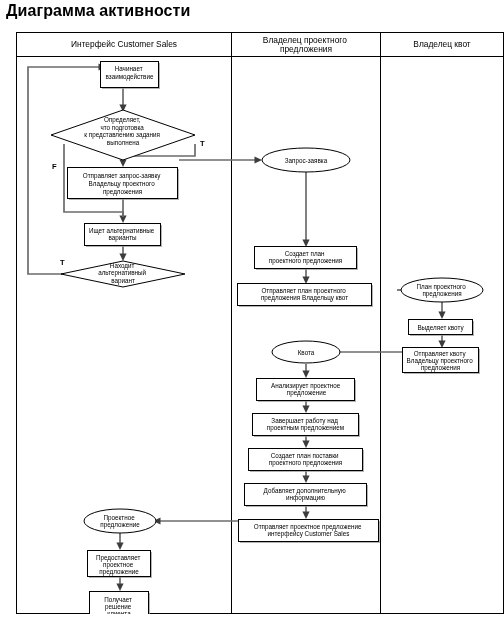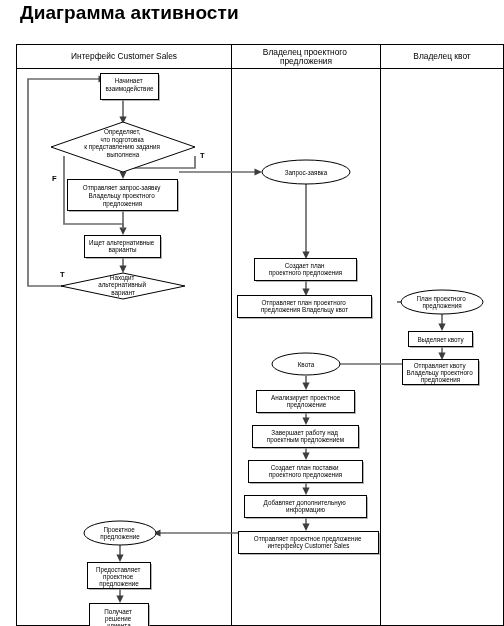--- a/index.html
+++ b/index.html
@@ -10,31 +10,31 @@
   body {
     width: 504px;
     height: 626px;
     font-family: "Liberation Sans", sans-serif;
     color: #000000;
     overflow: hidden;
     position: relative;
   }
   #page-title {
     position: absolute;
-    left: 20px;
+    left: 6px;
     top: 2px;
-    font-size: 19px;
+    font-size: 16px;
     font-weight: bold;
     letter-spacing: 0.1px;
     white-space: nowrap;
   }
   #diagram-wrap {
     position: absolute;
     left: 8px;
-    top: 44px;
+    top: 32px;
     width: 488px;
     height: 582px;
     padding-left: 8px;
   }
   svg#diagram {
     display: block;
     width: 488px;
     height: 582px;
     shape-rendering: geometricPrecision;
   }

